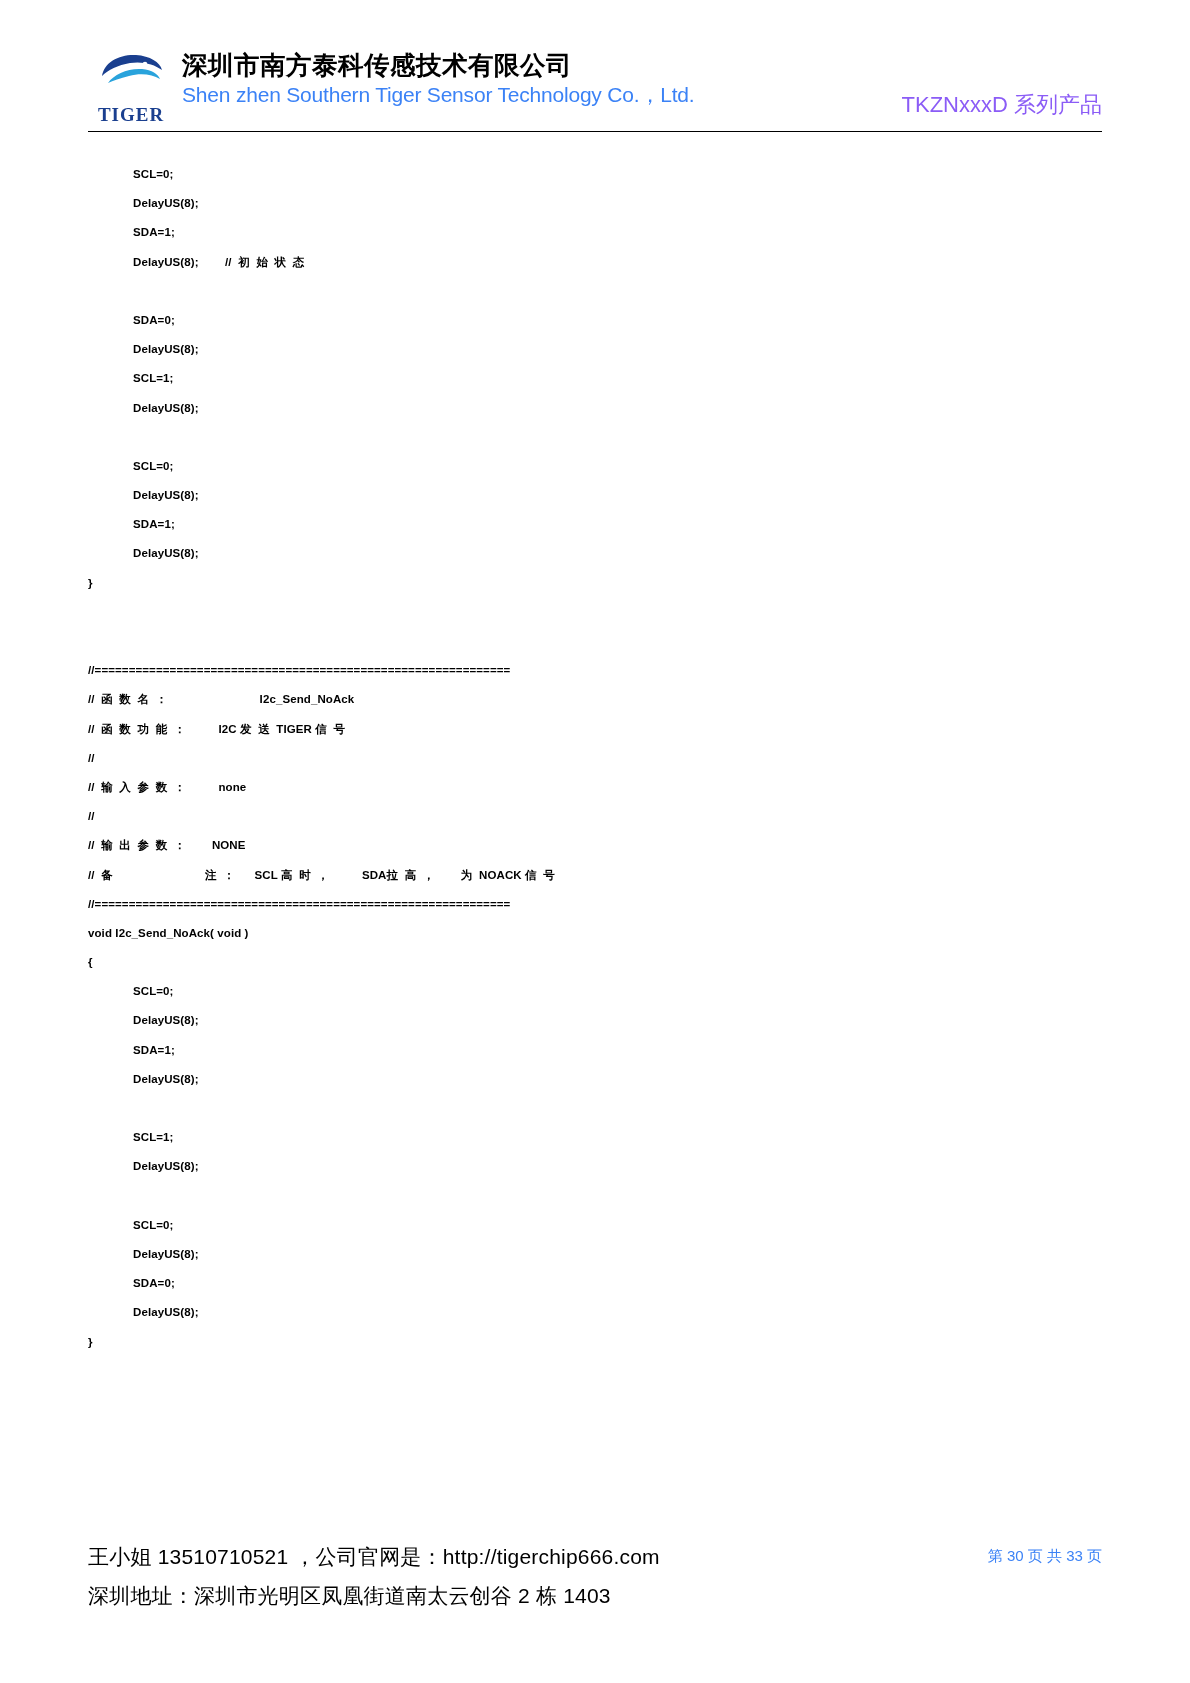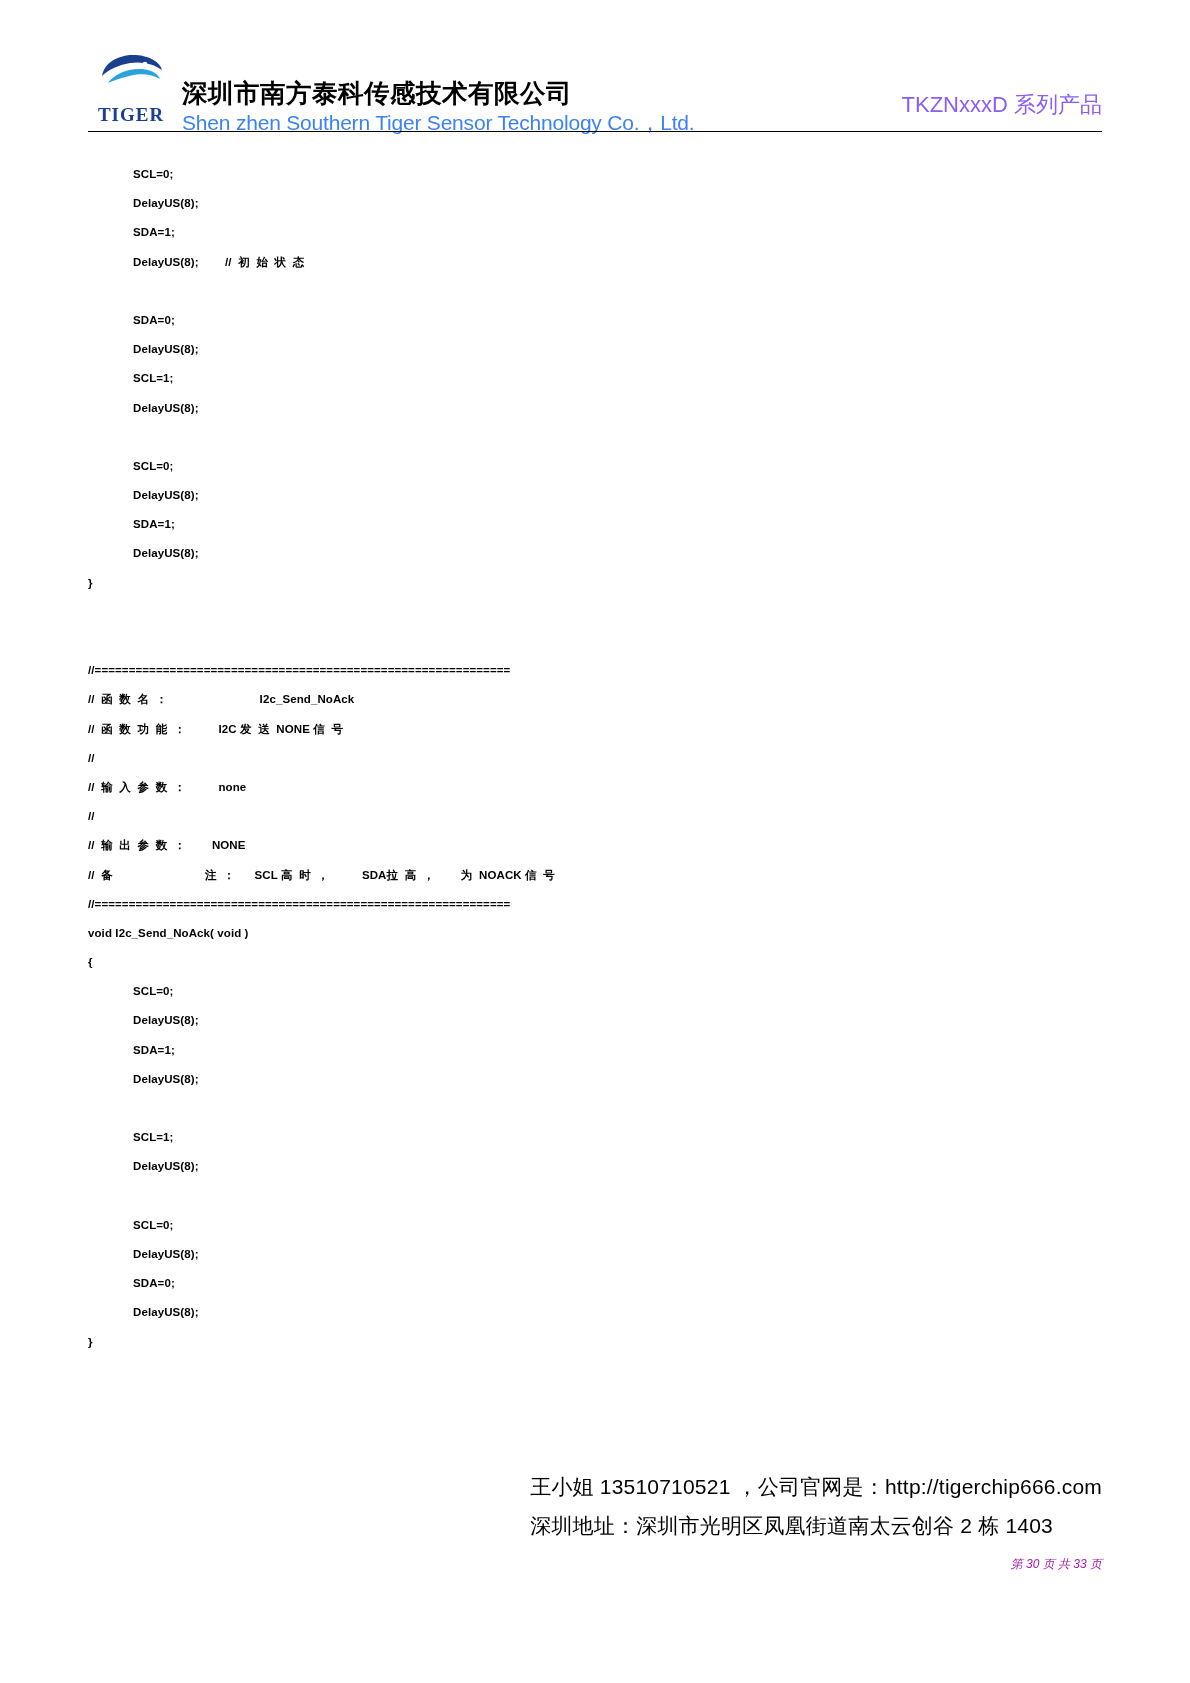--- a/index.html
+++ b/index.html
@@ -48,21 +48,20 @@
     font-size: 19px;
     letter-spacing: 1px;
     color: #1a3f8f;
     line-height: 20px;
     margin-top: 13px;
   }
   .company-block {
     flex: 1 1 auto;
     padding-left: 8px;
     padding-top: 2px;
-    margin-top: 28px;
   }
   .company-cn {
     font-size: 25.5px;
     font-weight: bold;
     letter-spacing: 0.5px;
     line-height: 34px;
     color: #000;
   }
   .company-en {
     font-size: 21px;
@@ -105,40 +104,38 @@
     letter-spacing: 0.1px;
   }
   .code .line.blank { height: 29.2px; }
   .ind0 { padding-left: 0; }
   .ind1 { padding-left: 45px; }
 
   
   .footer {
     position: absolute;
     left: 88px;
-    top: 1467px;
+    top: 1537px;
     width: 1014px;
     display: flex;
-    align-items: flex-end;
+    align-items: flex-start;
     justify-content: space-between;
-    flex-direction: column;
   }
   .footer-left {
     font-size: 21px;
     line-height: 39px;
     color: #000;
     letter-spacing: 0.2px;
   }
   .footer-right {
-    font-size: 12px;
+    font-size: 15px;
     line-height: 24px;
-    color: #a21caf;
+    color: #3b82f6;
     padding-top: 7px;
     white-space: nowrap;
-    font-style: italic;
   }
 </style>
 </head>
 <body>
 
 <div class="page">
 
   <div class="header">
     <div class="logo-block">
       <div class="logo-mark">
@@ -171,21 +168,21 @@
       <div class="line ind1 blank"></div>
       <div class="line ind1">SCL=0;</div>
       <div class="line ind1">DelayUS(8);</div>
       <div class="line ind1">SDA=1;</div>
       <div class="line ind1">DelayUS(8);</div>
       <div class="line ind0">}</div>
       <div class="line ind0 blank"></div>
       <div class="line ind0 blank"></div>
       <div class="line ind0">//=============================================================</div>
       <div class="line ind0">//  函  数  名  ：                            I2c_Send_NoAck</div>
-      <div class="line ind0">//  函  数  功  能  ：          I2C 发  送  NONE 信  号</div>
+      <div class="line ind0">//  函  数  功  能  ：          I2C 发  送  TIGER 信  号</div>
       <div class="line ind0">//</div>
       <div class="line ind0">//  输  入  参  数  ：          none</div>
       <div class="line ind0">//</div>
       <div class="line ind0">//  输  出  参  数  ：        NONE</div>
       <div class="line ind0">//  备                            注  ：      SCL 高  时  ，          SDA拉  高  ，        为  NOACK 信  号</div>
       <div class="line ind0">//=============================================================</div>
       <div class="line ind0">void I2c_Send_NoAck( void )</div>
       <div class="line ind0">{</div>
       <div class="line ind1">SCL=0;</div>
       <div class="line ind1">DelayUS(8);</div>

